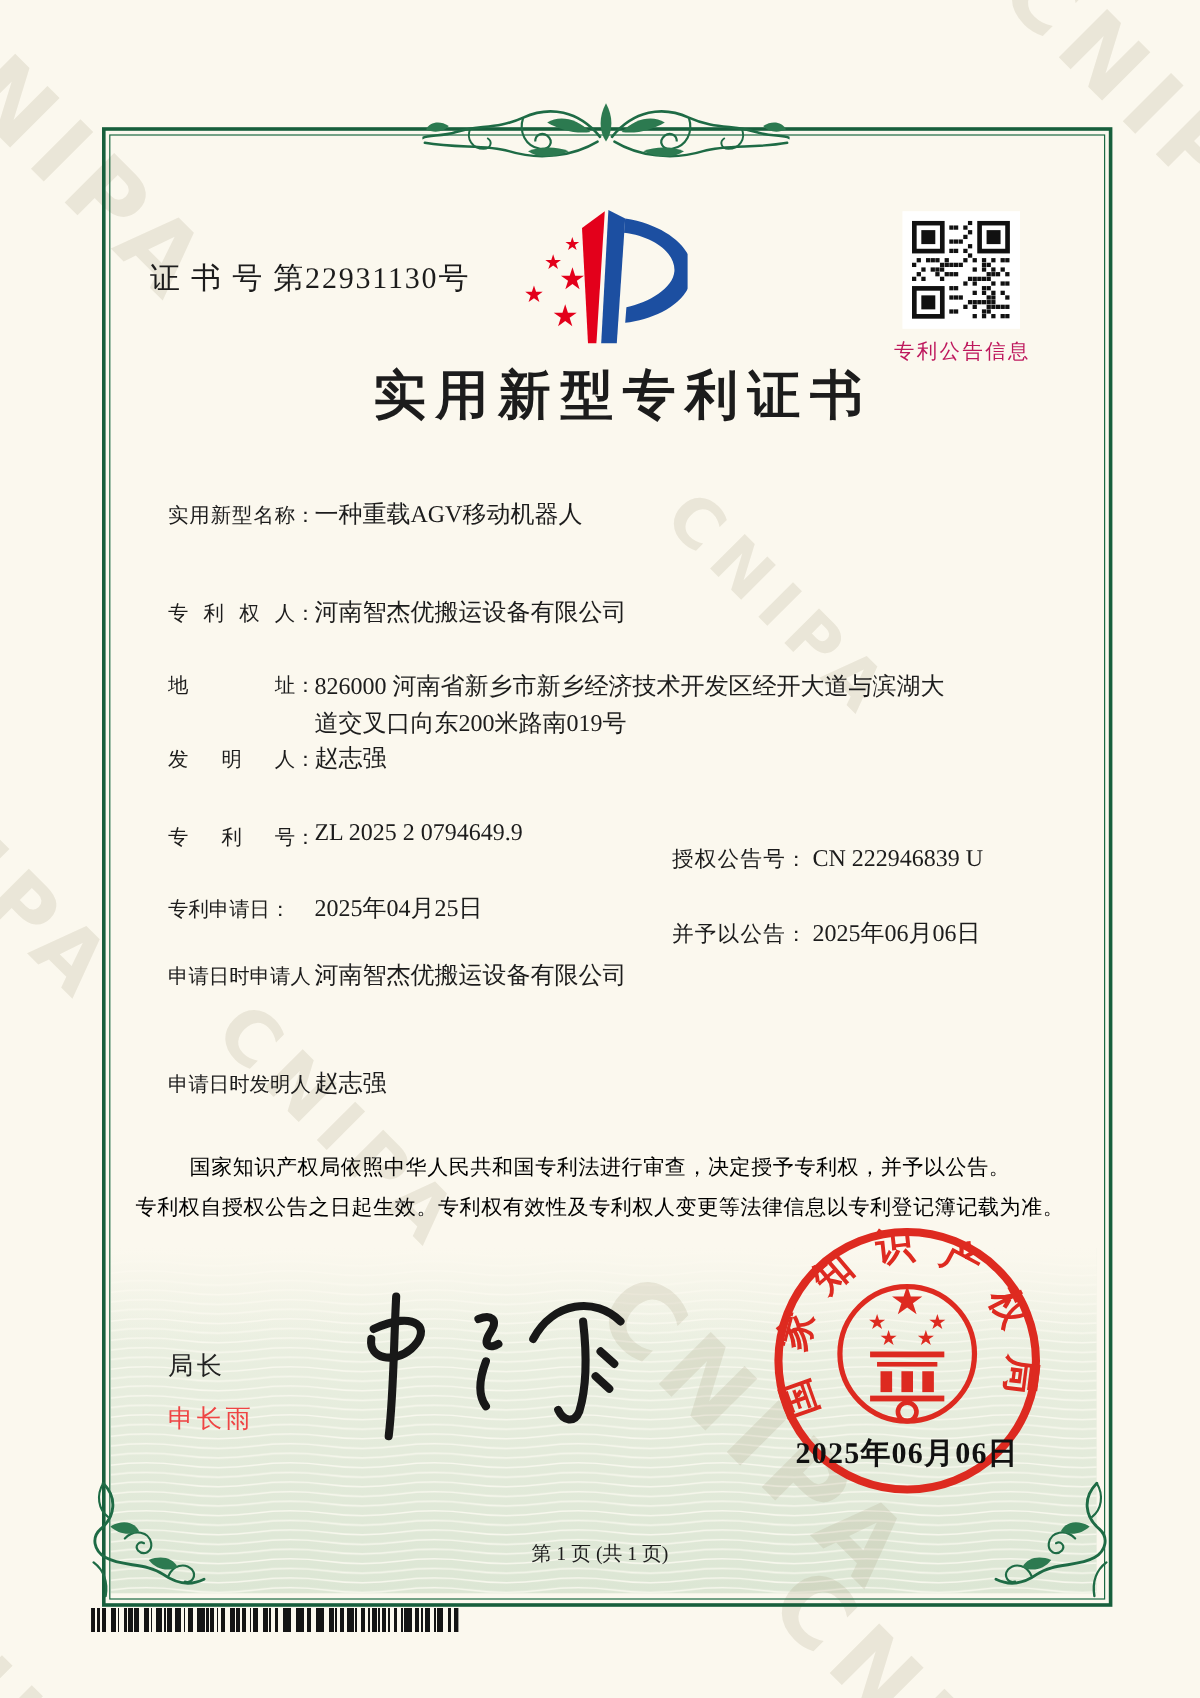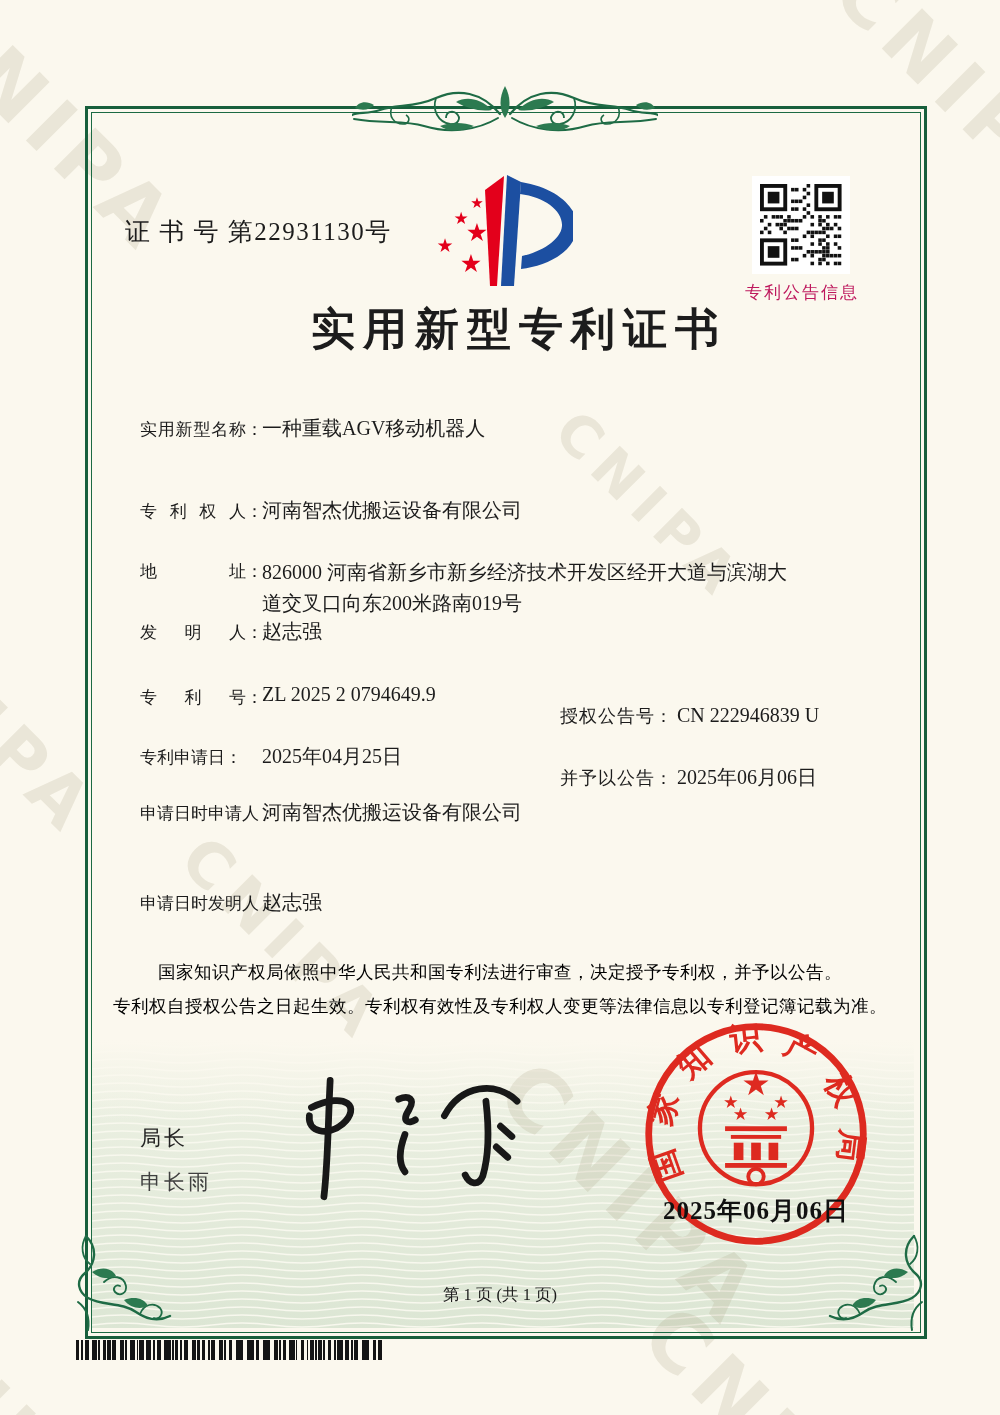--- a/index.html
+++ b/index.html
@@ -35,21 +35,21 @@
   .rcol{position:absolute;left:420px;top:0;white-space:nowrap;margin-top:18px;}
   .rcol .lbl-r{font-size:18px;letter-spacing:1px;}
   .rcol .rval{font-size:20px;margin-left:6px;}
   
   .stmt{position:absolute;left:0;width:100%;text-align:center;font-size:17.5px;
       letter-spacing:0.5px;z-index:4;color:#000000;}
   
   .sig-title{position:absolute;left:140px;top:1124px;font-size:21px;letter-spacing:3px;z-index:4;
       font-family:Liberation Sans, sans-serif;color:#222;}
   .sig-name{position:absolute;left:140px;top:1168px;font-size:21px;letter-spacing:3px;z-index:4;
-      font-family:"Liberation Sans","DejaVu Sans",sans-serif;color:#404040;text-align:right;}
+      font-family:"Liberation Sans","DejaVu Sans",sans-serif;color:#ef4444;text-align:right;}
   .sig-script{position:absolute;left:282px;top:1068px;z-index:4;}
   .seal{position:absolute;left:640px;top:1018px;z-index:5;opacity:0.95;}
   .seal-date{position:absolute;left:640px;top:1194px;width:232px;text-align:center;
       font-size:25px;font-weight:bold;color:#111;z-index:6;letter-spacing:1px;}
   
   .page-info{position:absolute;left:0;top:1284px;width:100%;text-align:center;font-size:16.5px;z-index:4;}
   .barcode{position:absolute;left:76px;top:1340px;width:306px;height:20px;z-index:4;
       background-image:
         repeating-linear-gradient(90deg,#141414 0 1.5px,transparent 1.5px 5.5px),
         repeating-linear-gradient(90deg,#141414 0 3px,transparent 3px 9px),

